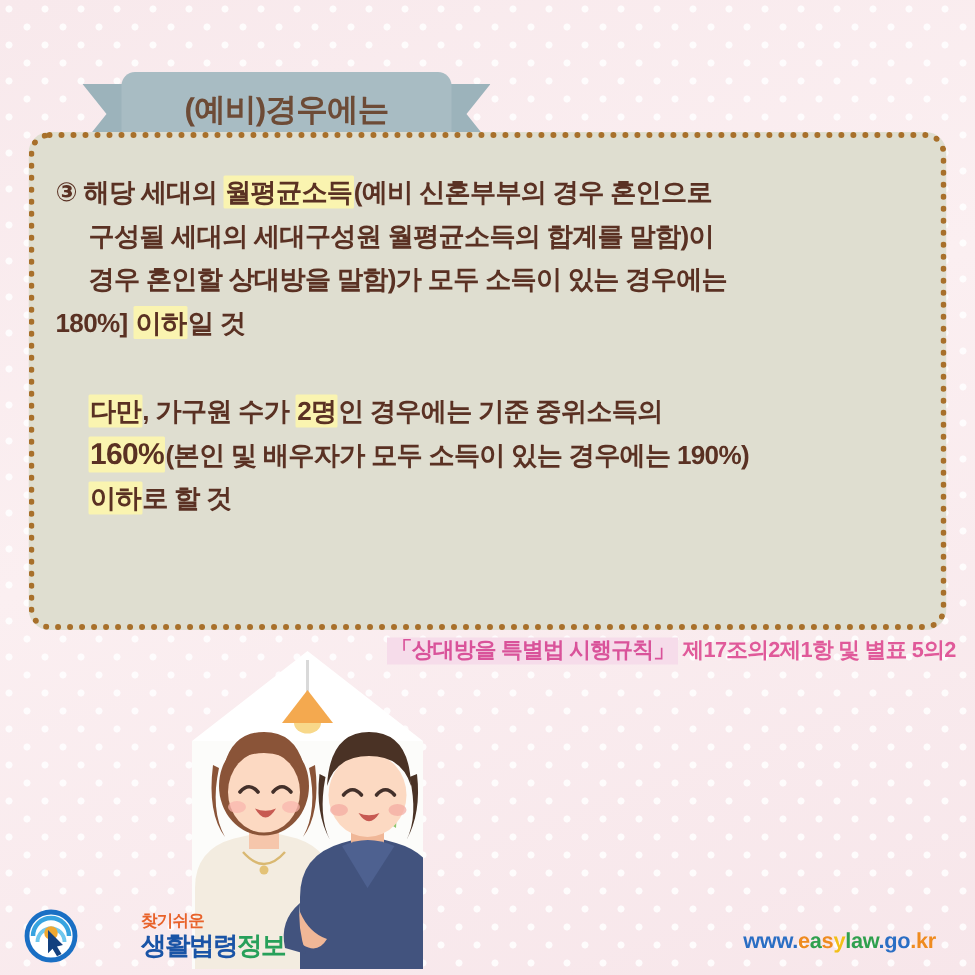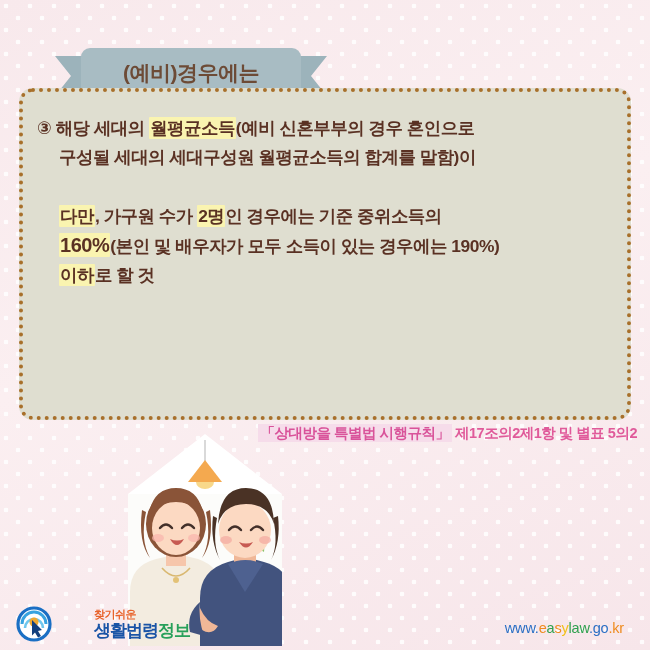--- a/index.html
+++ b/index.html
@@ -180,21 +180,21 @@
   }
   #logo-line2 .b { color: #1a54a6; text-align: center; }
   #logo-line2 .g { color: #27a05a; }
 
   
   #url {
     position: absolute;
     right: 26px;
     top: 620px;
     font-size: 14.5px;
-    font-weight: normal;
+    font-weight: bold;
     letter-spacing: -0.2px;
     white-space: nowrap;
   }
   #url .c-blue   { color: #2a6ec4; }
   #url .c-orange { color: #ef8b1f; }
   #url .c-green  { color: #2fa04e; }
   #url .c-yellow { color: #f2c018; }
 </style>
 </head>
 <body>
@@ -206,20 +206,22 @@
     <div class="ribbon-tail right"></div>
     <div id="ribbon-body"></div>
     <div id="ribbon-label">(예비)경우에는</div>
   </div>
 
   <div id="content-box">
 
     <p class="para" id="para-1">
       <span class="l1"><span>③ 해당 세대의 </span><span class="hl">월평균소득</span><span>(예비 신혼부부의 경우 혼인으로</span></span>
       <span class="l2">구성될 세대의 세대구성원 월평균소득의 합계를 말함)이</span>
+      <span class="l2">경우  혼인할  상대방을  말함)가  모두  소득이  있는  경우에는</span>
+      <span class="l1"><span>180%] </span><span class="hl">이하</span><span>일 것</span></span>
     </p>
 
     <p class="para" id="para-2">
       <span class="l1"><span class="hl">다만</span><span>,  가구원  수가  </span><span class="hl">2명</span><span>인  경우에는  기준  중위소득의</span></span>
       <span class="l1"><span class="hl big">160%</span><span>(본인 및 배우자가 모두 소득이 있는 경우에는 190%)</span></span>
       <span class="l1"><span class="hl">이하</span><span>로 할 것</span></span>
     </p>
 
   </div>
 

